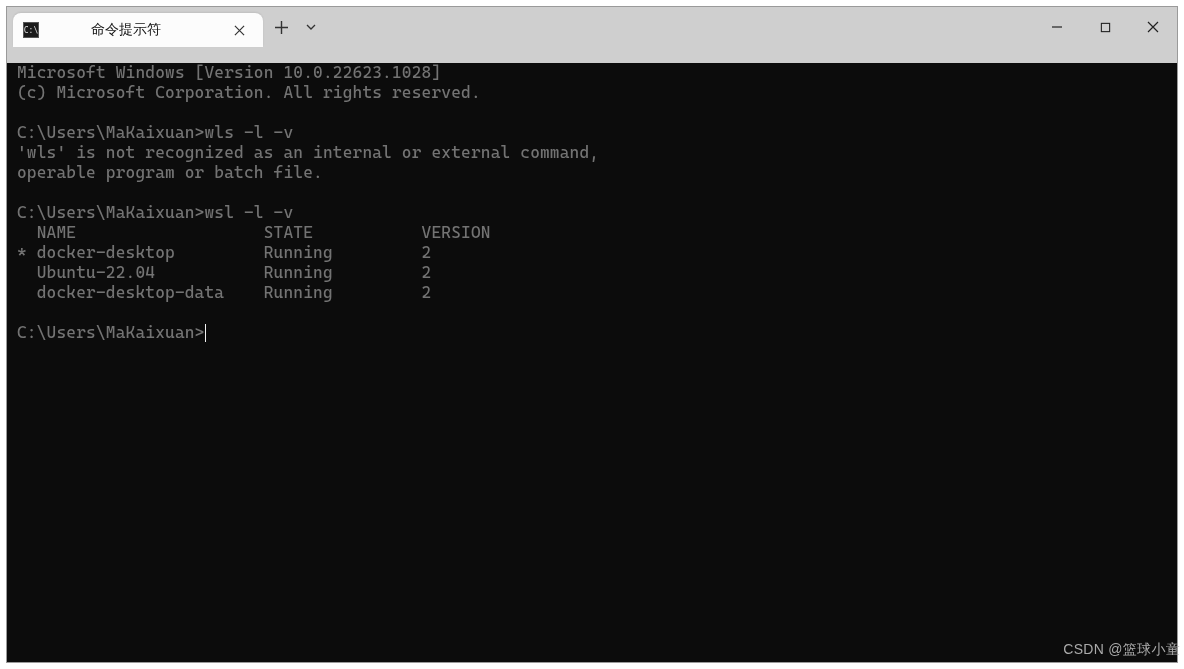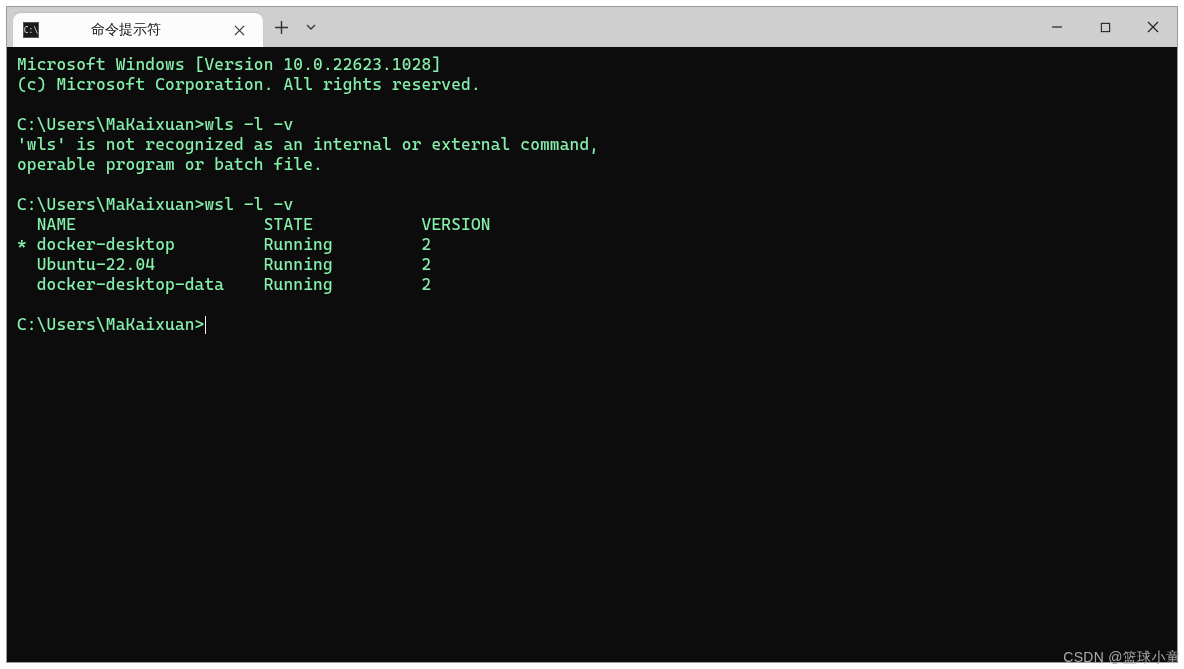--- a/index.html
+++ b/index.html
@@ -89,41 +89,42 @@
     .win-btn {
       width: 48px;
       display: flex;
       align-items: center;
       justify-content: center;
     }
     .win-btn svg { stroke: #222; }
     .terminal {
       flex: 1;
       background: #0c0c0c;
-      color: #86efac;
+      color: #737373;
       font-family: "Cascadia Mono", Consolas, "Courier New", monospace;
       font-size: 16.5px;
       line-height: 20px;
-      padding: 8px 10px;
+      padding: 0 10px;
       white-space: pre;
       overflow: hidden;
       font-weight: 500;
       letter-spacing: 0.2px;
+      margin-top: 16px;
     }
     .cursor {
       display: inline-block;
       width: 1.5px;
       height: 18px;
       background: #f2f2f2;
       vertical-align: text-bottom;
     }
     .watermark {
       position: absolute;
       right: 4px;
-      bottom: 2px;
+      bottom: 10px;
       font-size: 14px;
       color: #aaa;
       font-family: "Microsoft YaHei", sans-serif;
       letter-spacing: 0.3px;
       pointer-events: none;
       margin-left: 16px;
     }
   </style>
 </head>
 <body>

